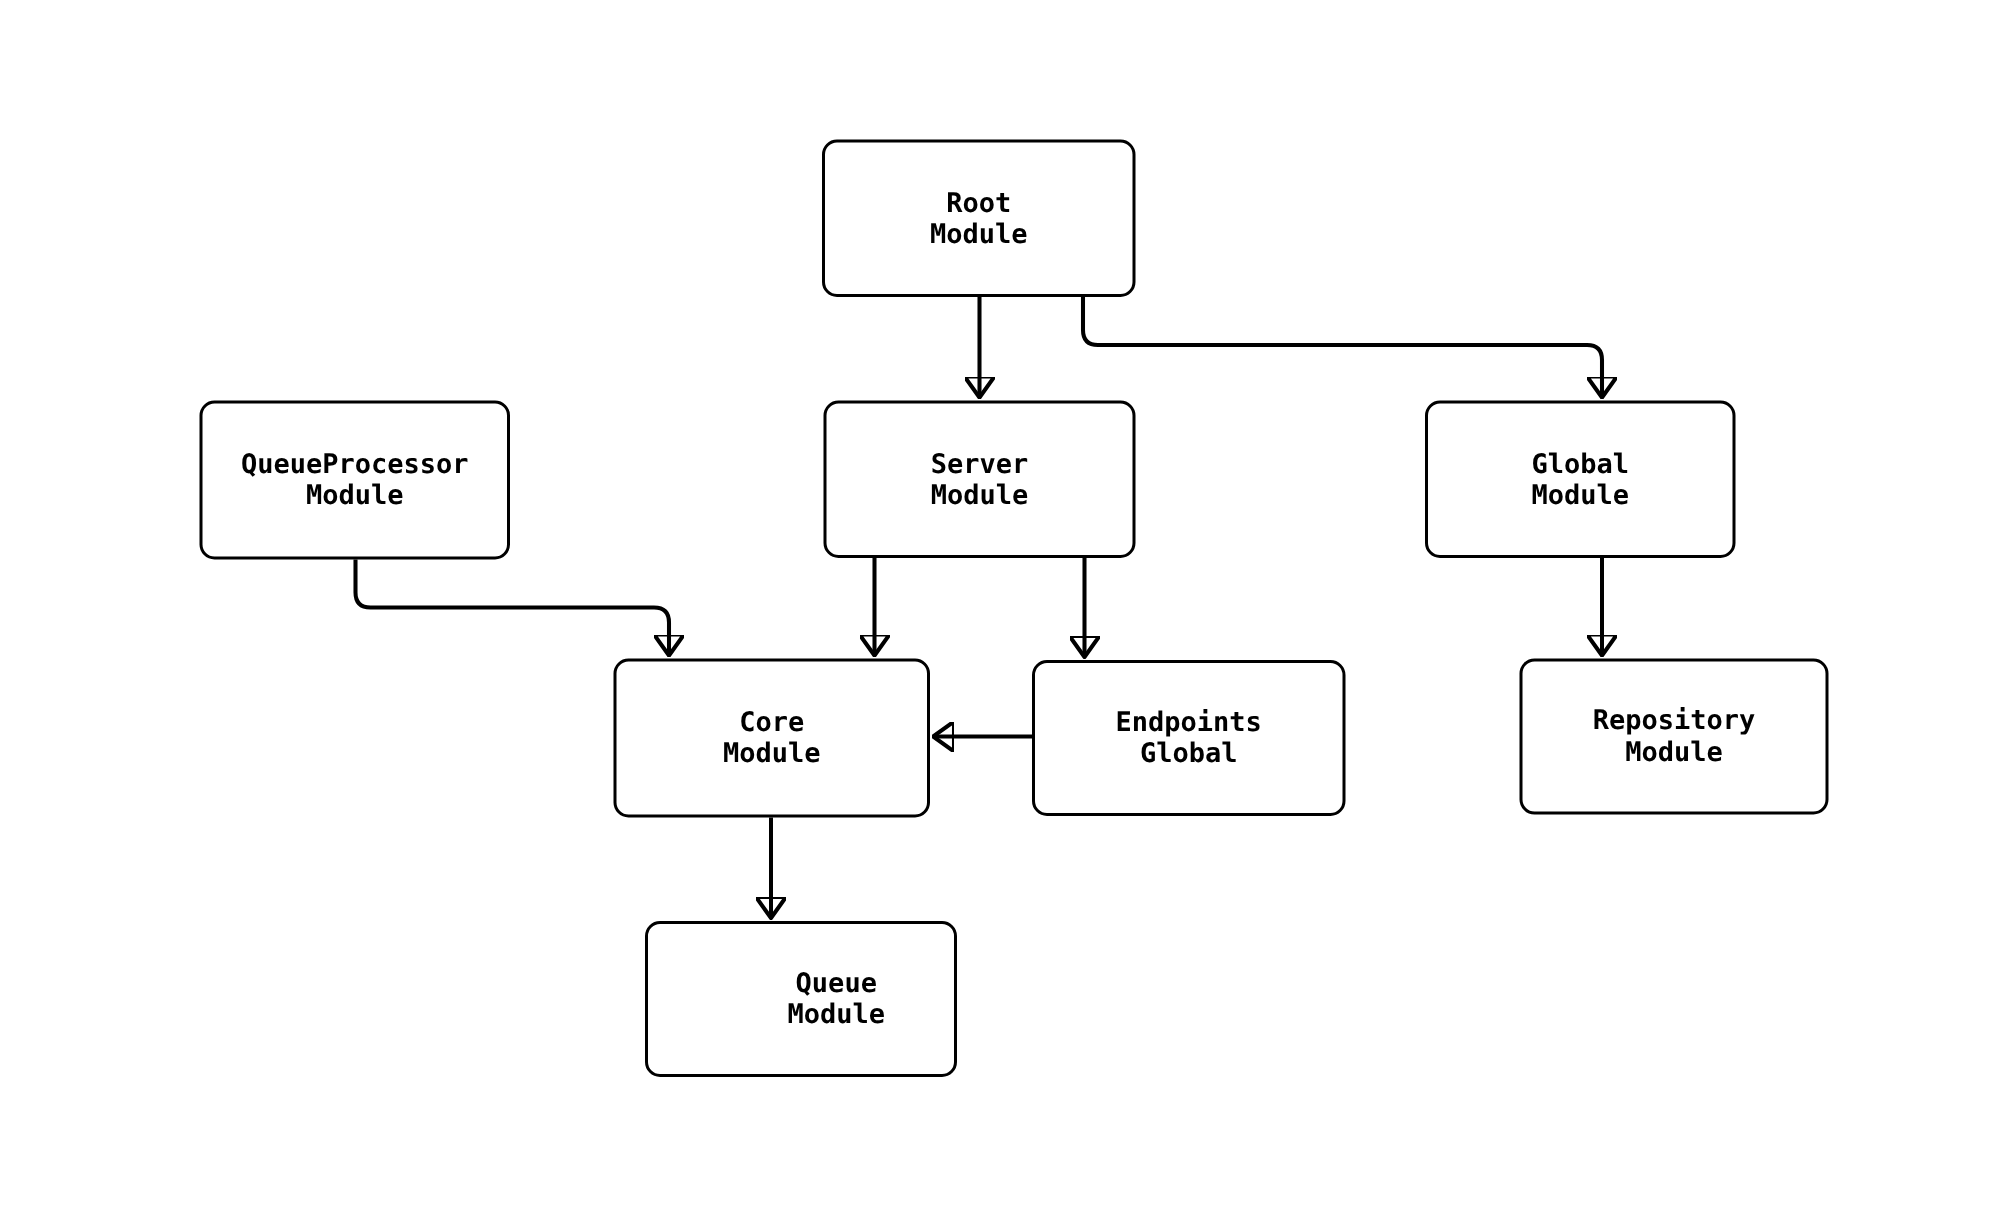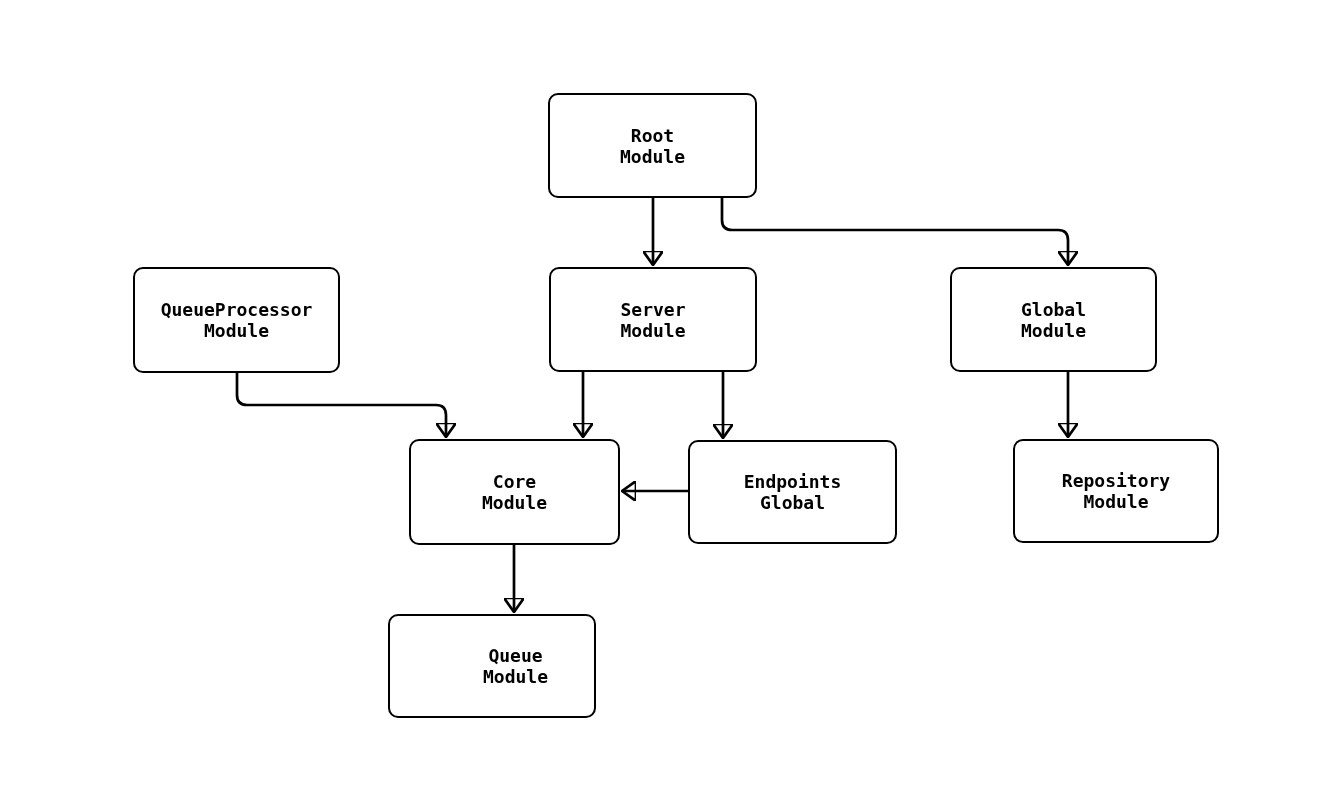--- a/index.html
+++ b/index.html
@@ -48,21 +48,21 @@
     color: #000000;
     white-space: pre-line;
   }
   .node-root          { left: 548px; top:  93px; width: 209px; height: 105px; }
   .node-queueproc     { left: 133px; top: 267px; width: 207px; height: 106px; }
   .node-server        { left: 549px; top: 267px; width: 208px; height: 105px; text-align: center; }
   .node-global        { left: 950px; top: 267px; width: 207px; height: 105px; }
   .node-core          { left: 409px; top: 439px; width: 211px; height: 106px; }
   .node-endpoints     { left: 688px; top: 440px; width: 209px; height: 104px; }
   .node-repository    { left: 965px; top: 439px; width: 206px; height: 104px; margin-left: 48px; }
-  .node-queue         { left: 388px; top: 614px; width: 208px; height: 104px; padding-left: 47px; }
+  .node-queue         { left: 430px; top: 614px; width: 208px; height: 104px; padding-left: 47px; }
 </style>
 </head>
 <body>
 
 <div class="canvas">
 
   <svg class="edges-layer" width="1337" height="809" viewBox="0 0 1337 809" xmlns="http://www.w3.org/2000/svg">
     <defs>
       <marker id="arrowhead" markerUnits="userSpaceOnUse" markerWidth="15" markerHeight="20" refX="14" refY="10" orient="auto">
         <path d="M0,0 L14,10 L0,20 Z" fill="#000000" stroke="none"></path>

